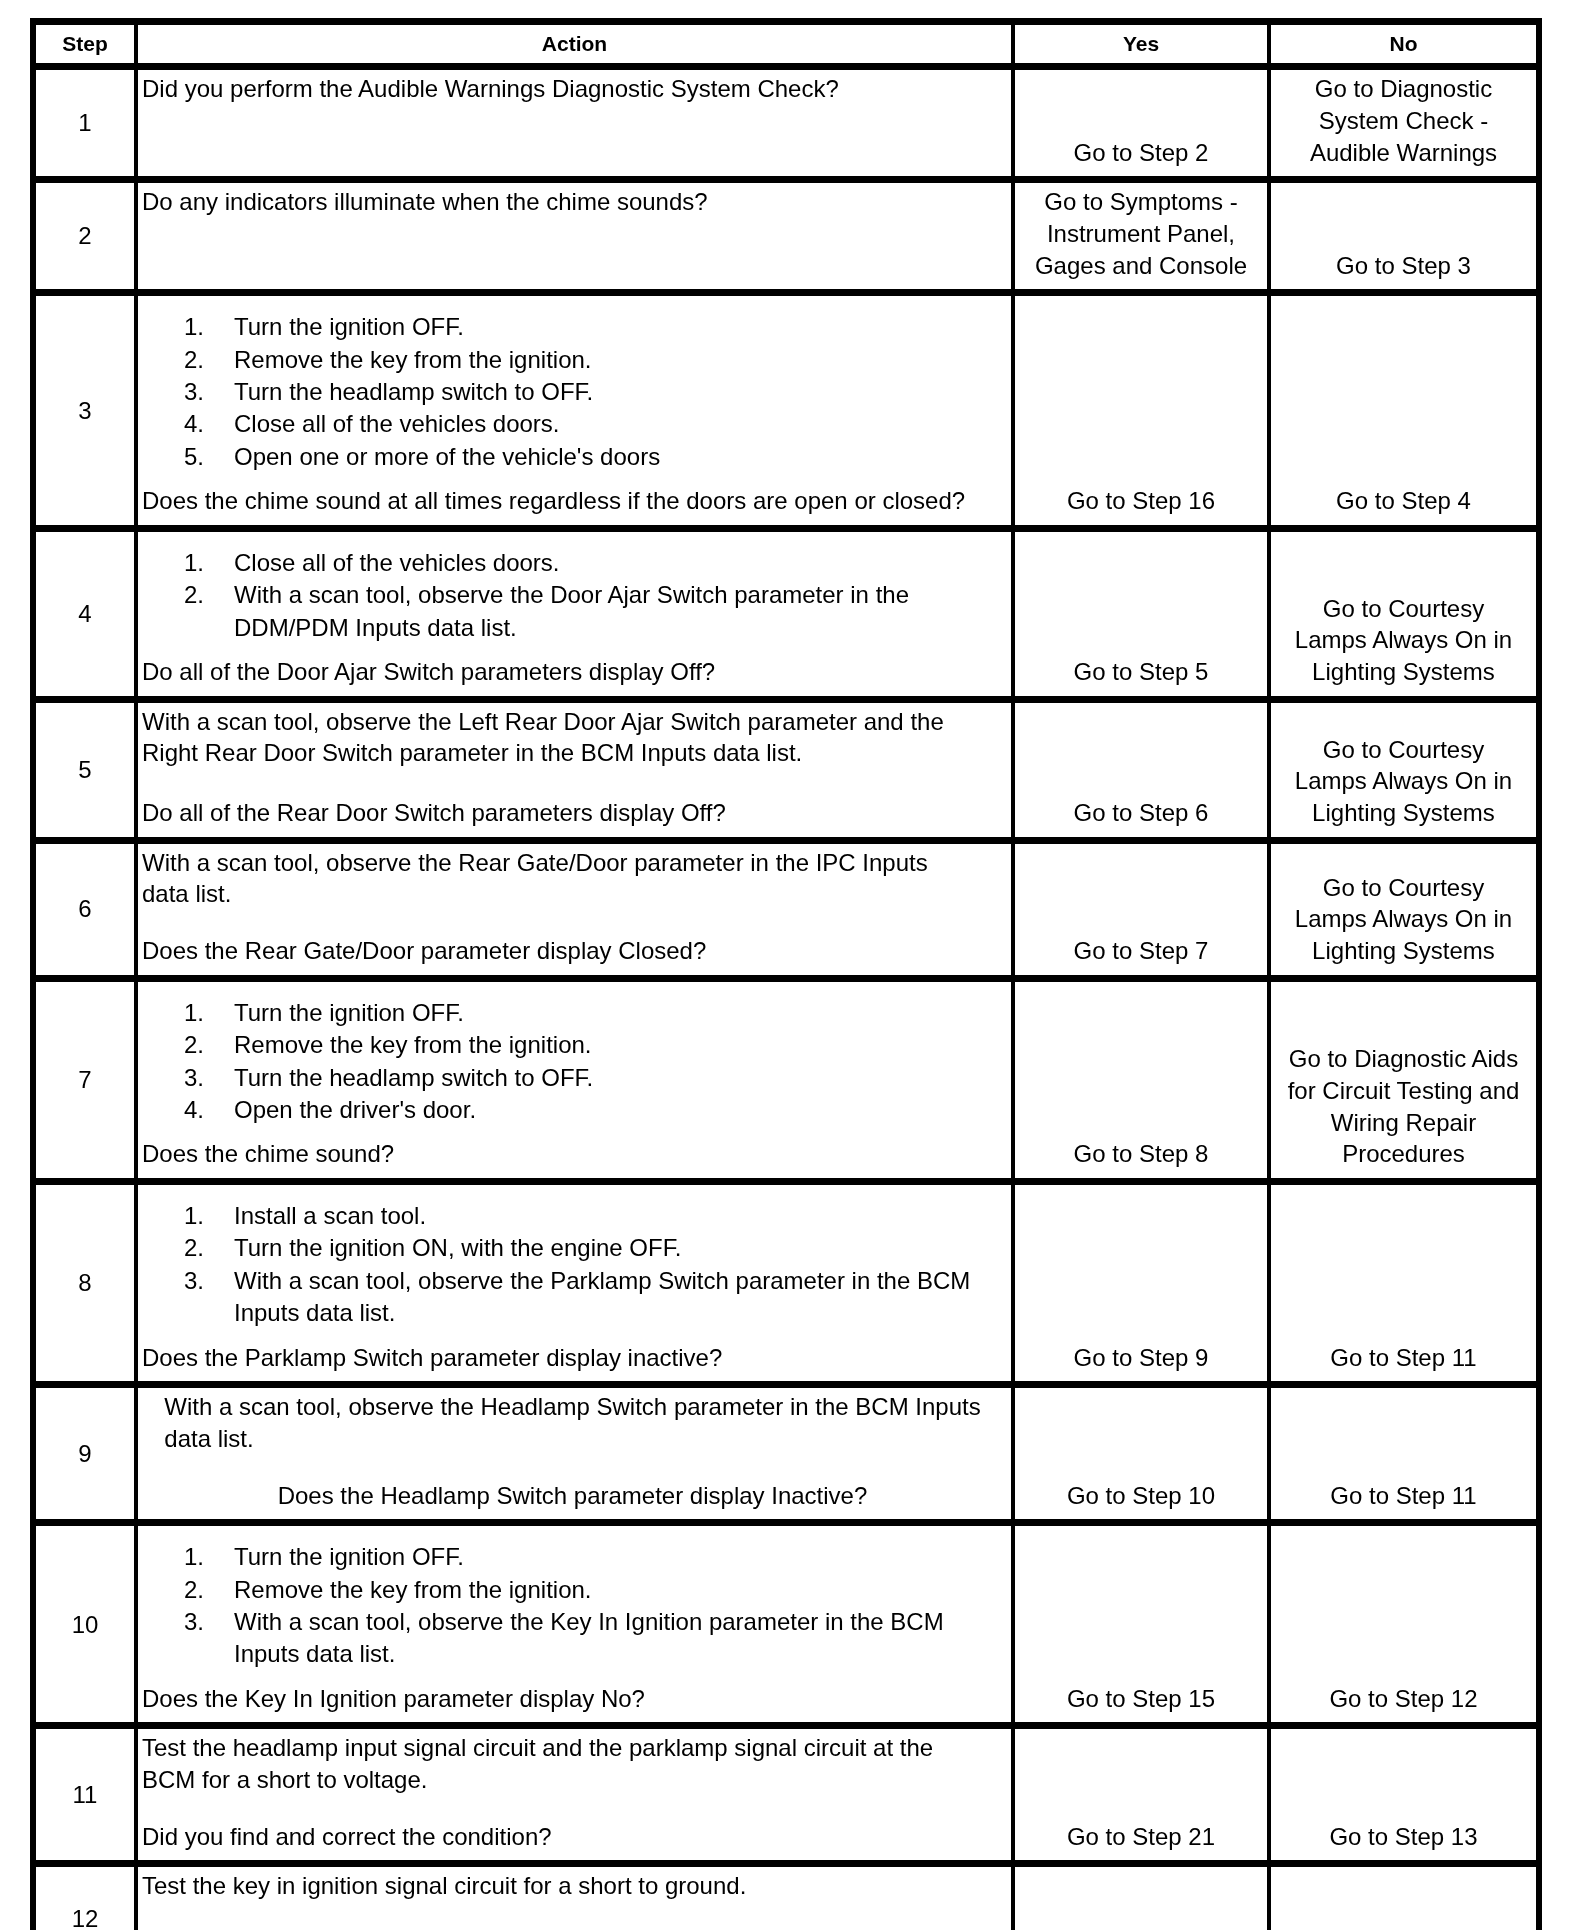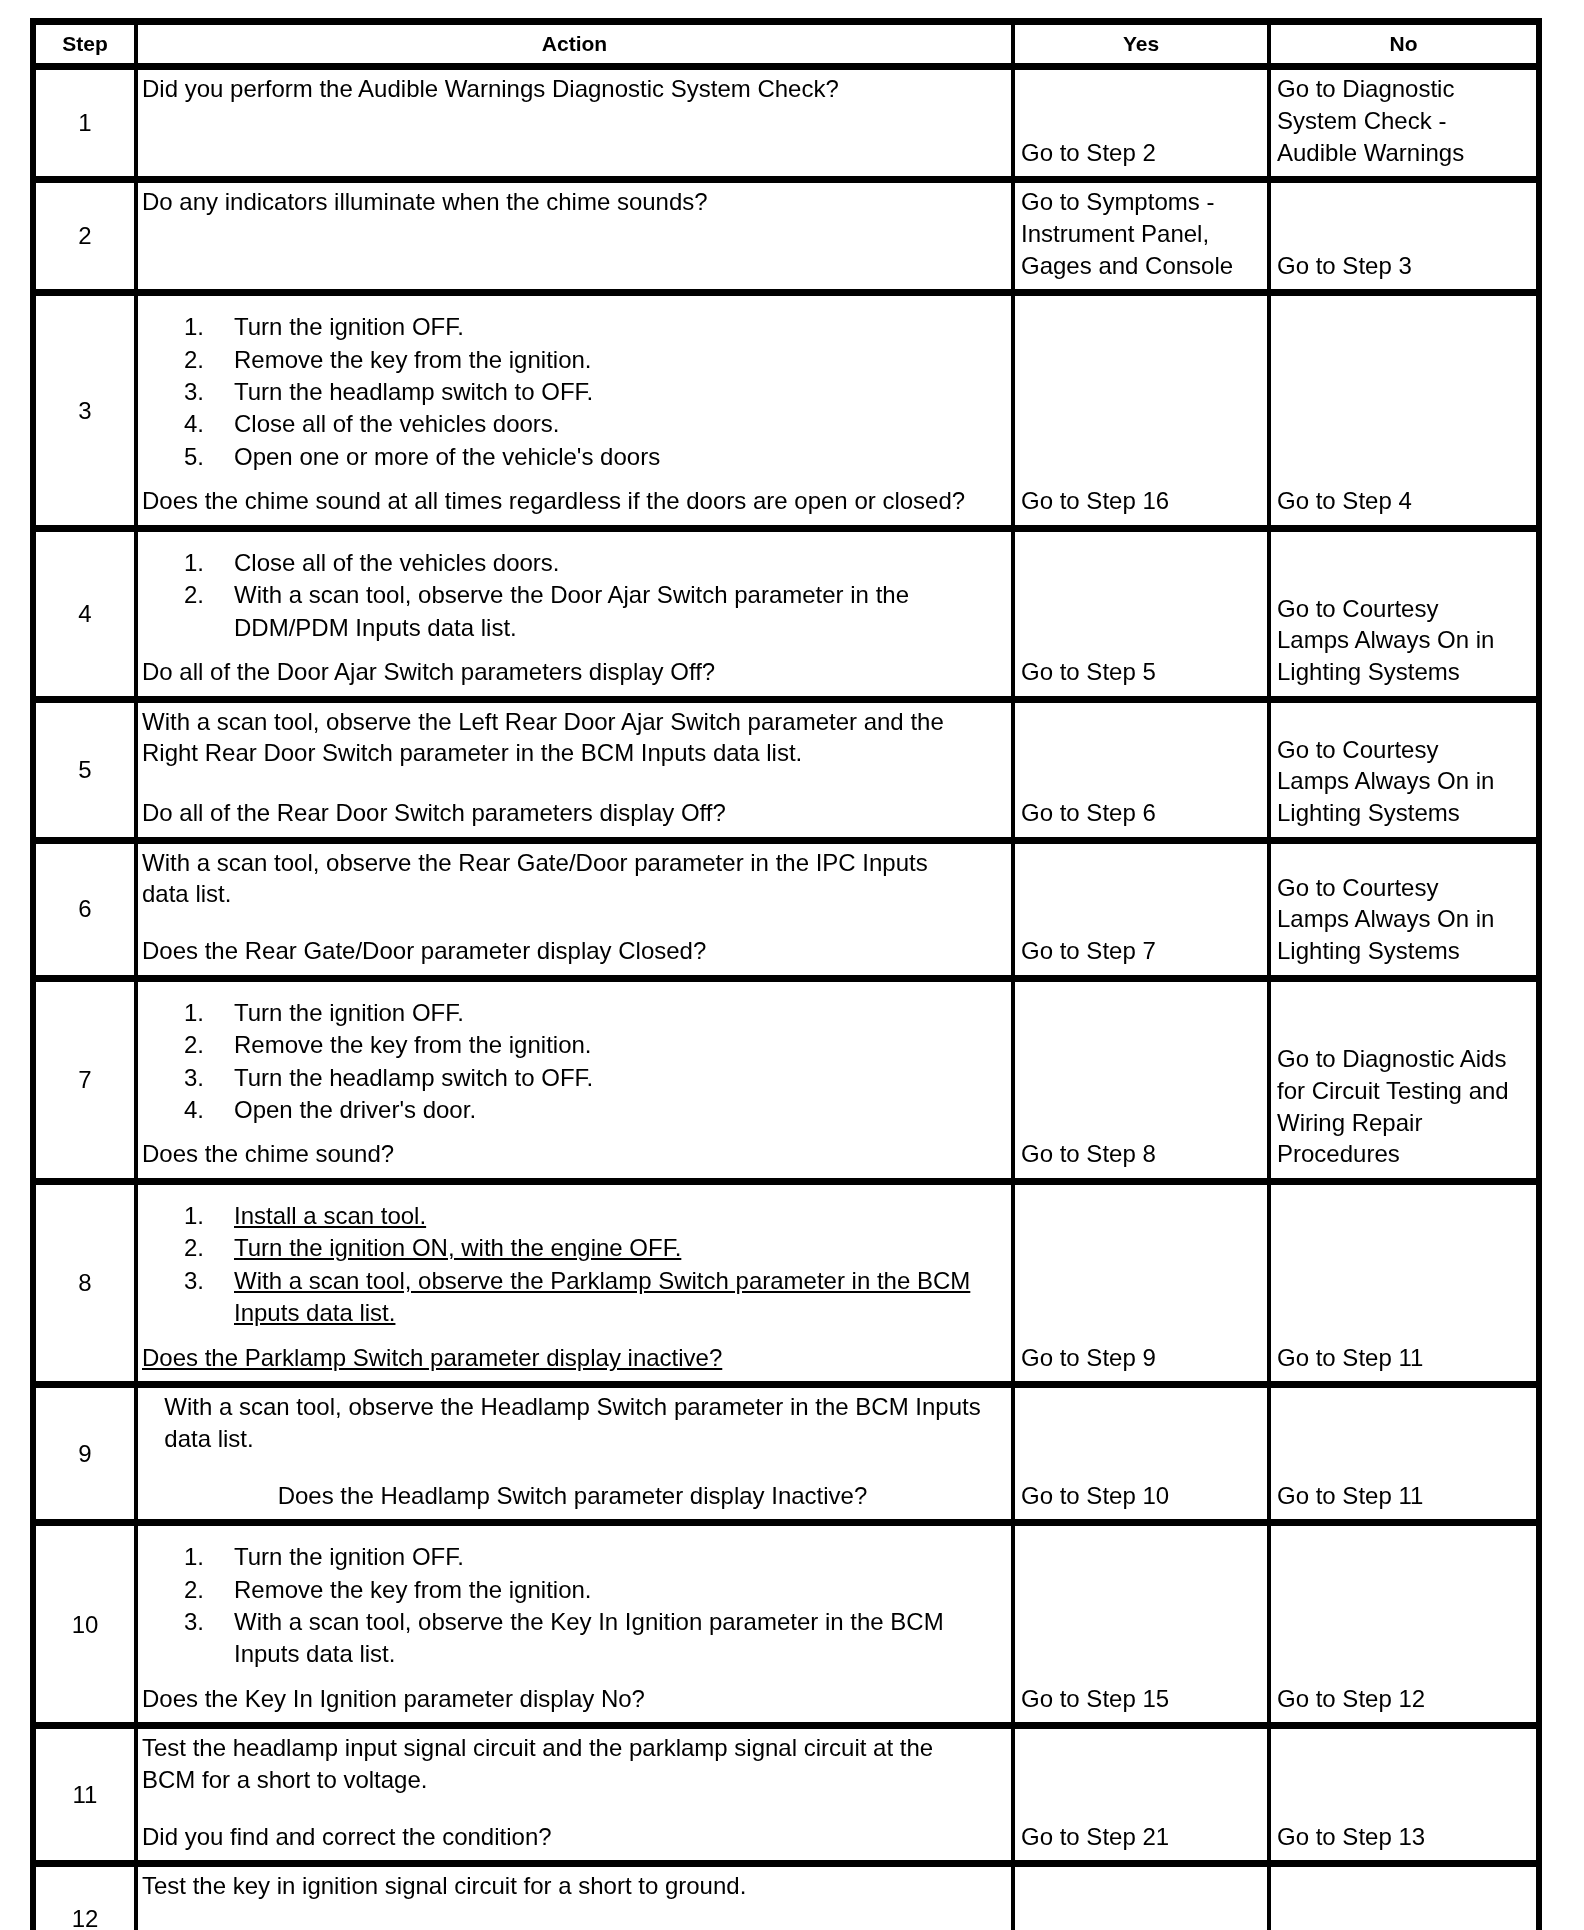--- a/index.html
+++ b/index.html
@@ -48,38 +48,38 @@
   }
   td.step {
     text-align: center;
     vertical-align: middle;
     padding: 2px;
   }
   td.action {
     padding: 3px 8px 8px 4px;
   }
   td.yn {
-    text-align: left;
+    text-align: center;
     vertical-align: bottom;
     padding: 3px 6px 8px 6px;
   }
   .pre { white-space: pre-line; }
   .cellflex {
     display: flex;
     flex-direction: column;
     justify-content: space-between;
   }
   .mh1  { min-height: 82px; }
   .mh2  { min-height: 80px; }
   .mh3  { min-height: 206px; }
   .mh4  { min-height: 145px; }
   .mh5  { min-height: 123px; }
   .mh6  { min-height: 120px; }
   .mh7  { min-height: 178px; }
-  .mh8  { min-height: 176px; text-decoration: underline; }
+  .mh8  { min-height: 176px; }
   .mh9  { min-height: 120px; align-items: center; }
   .mh10 { min-height: 178px; }
   .mh11 { min-height: 120px; justify-content: space-between; }
   .mh12 { min-height: 91px; }
   p.intro, p.question { margin: 0; }
   ol.steps {
     counter-reset: item;
     list-style: none;
     margin: 12px;
     padding: 0;

